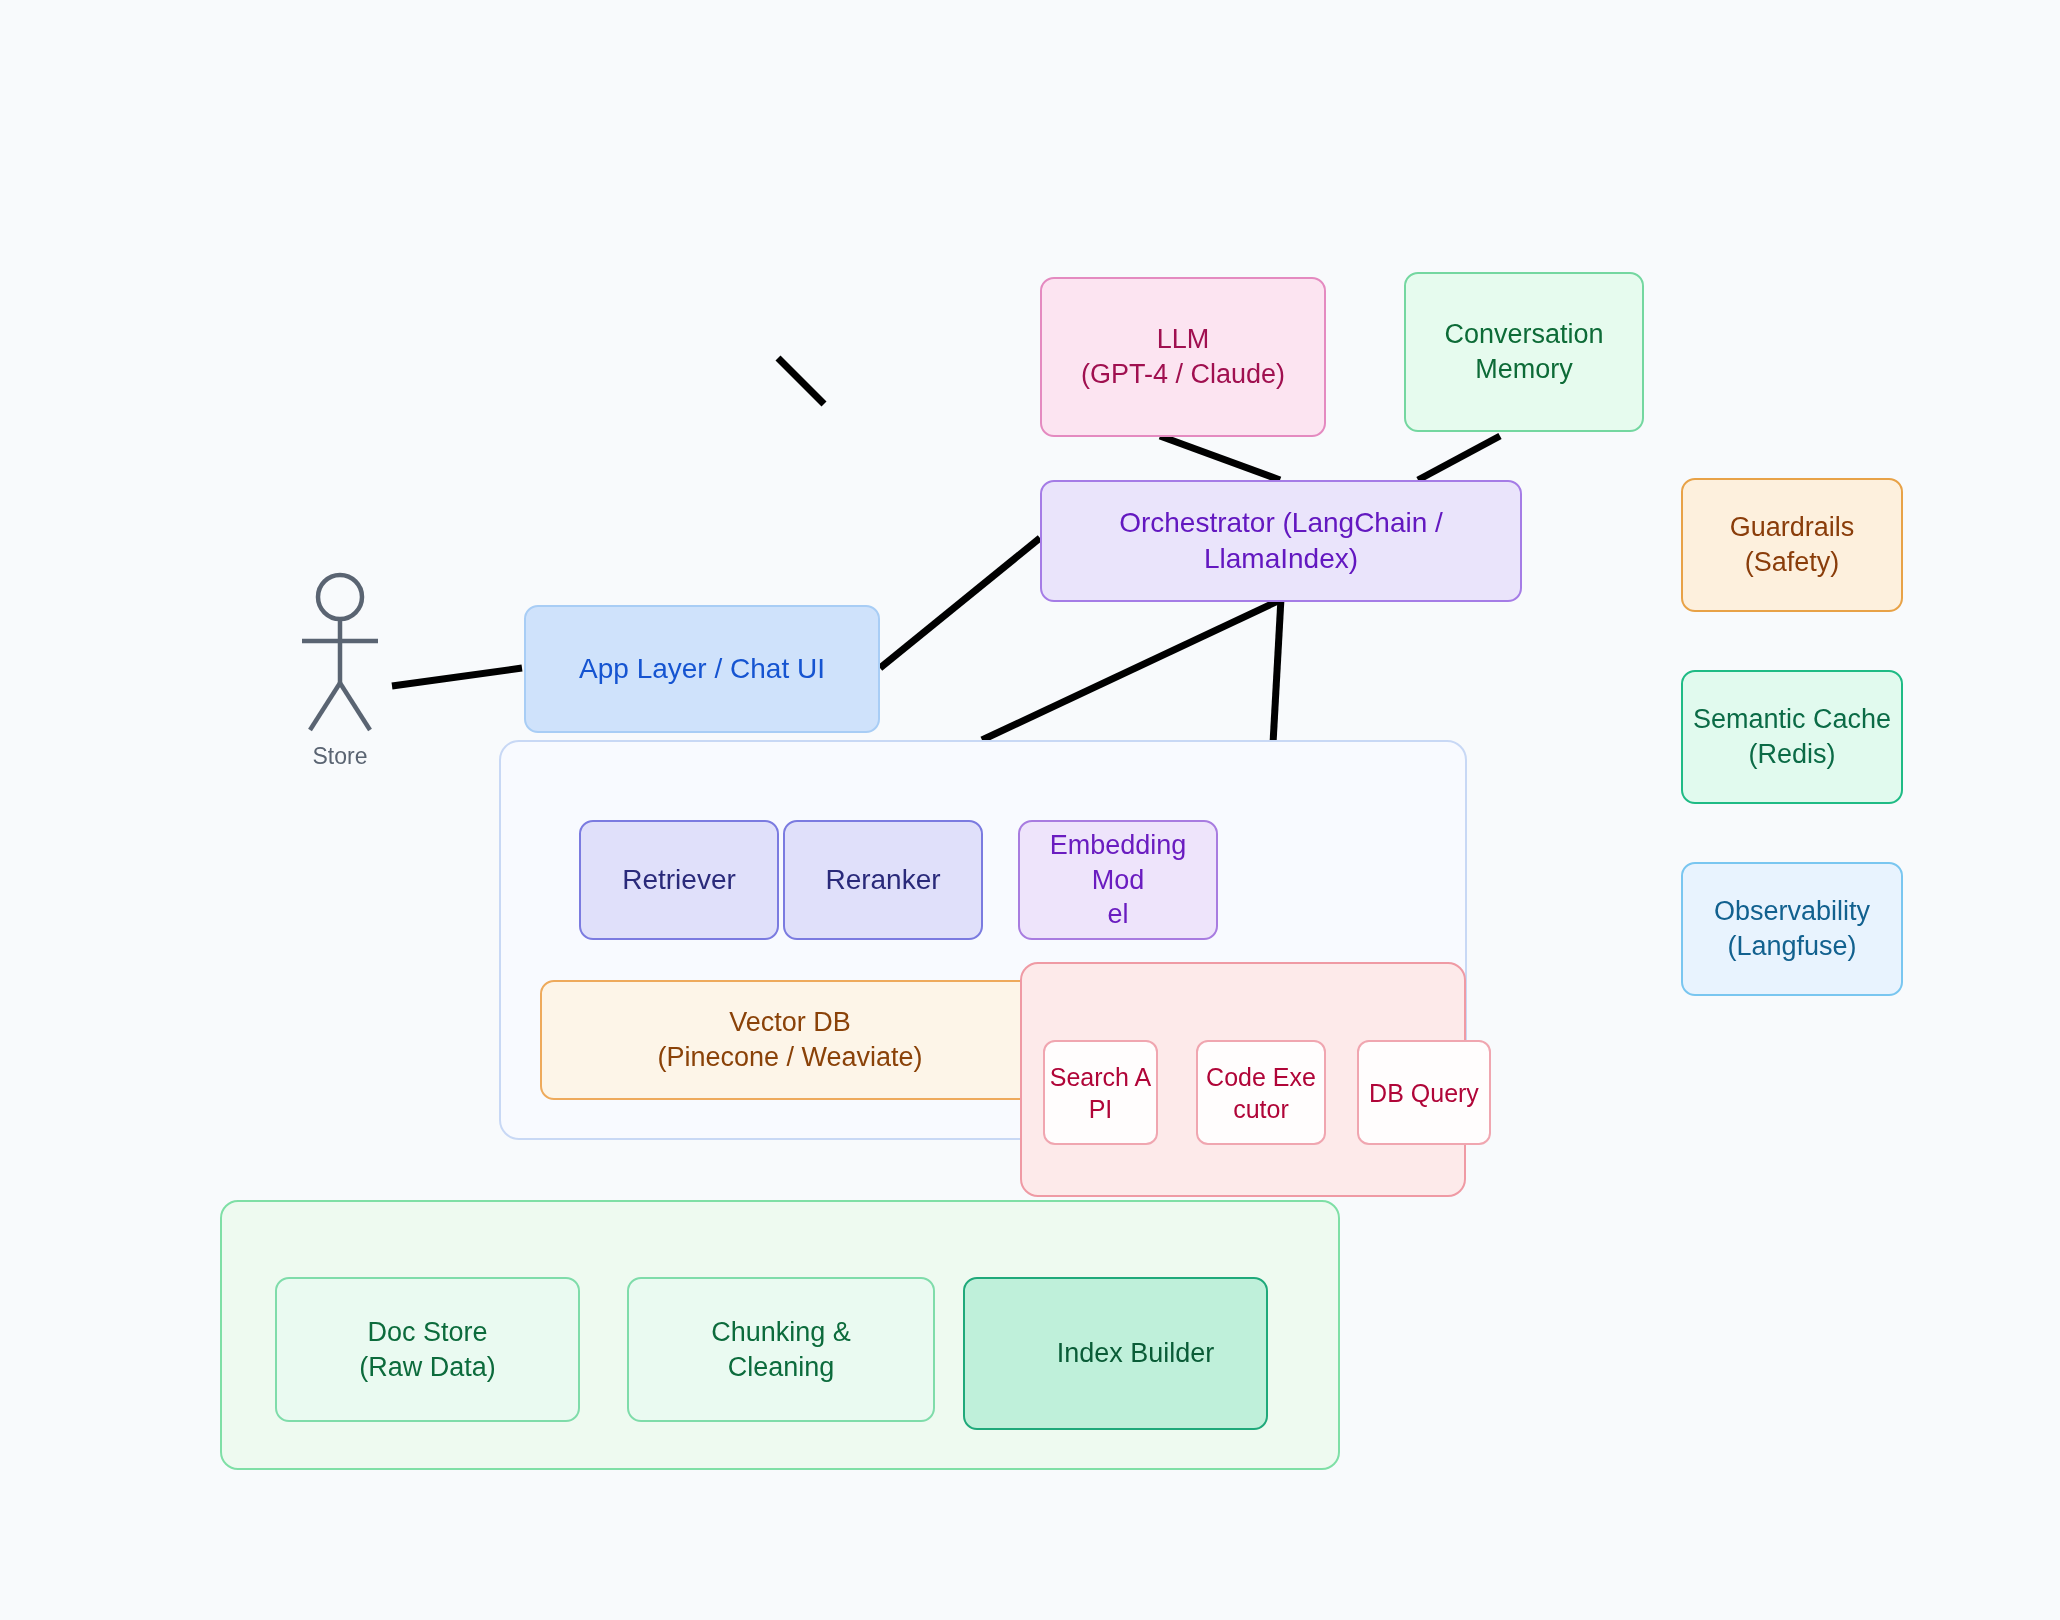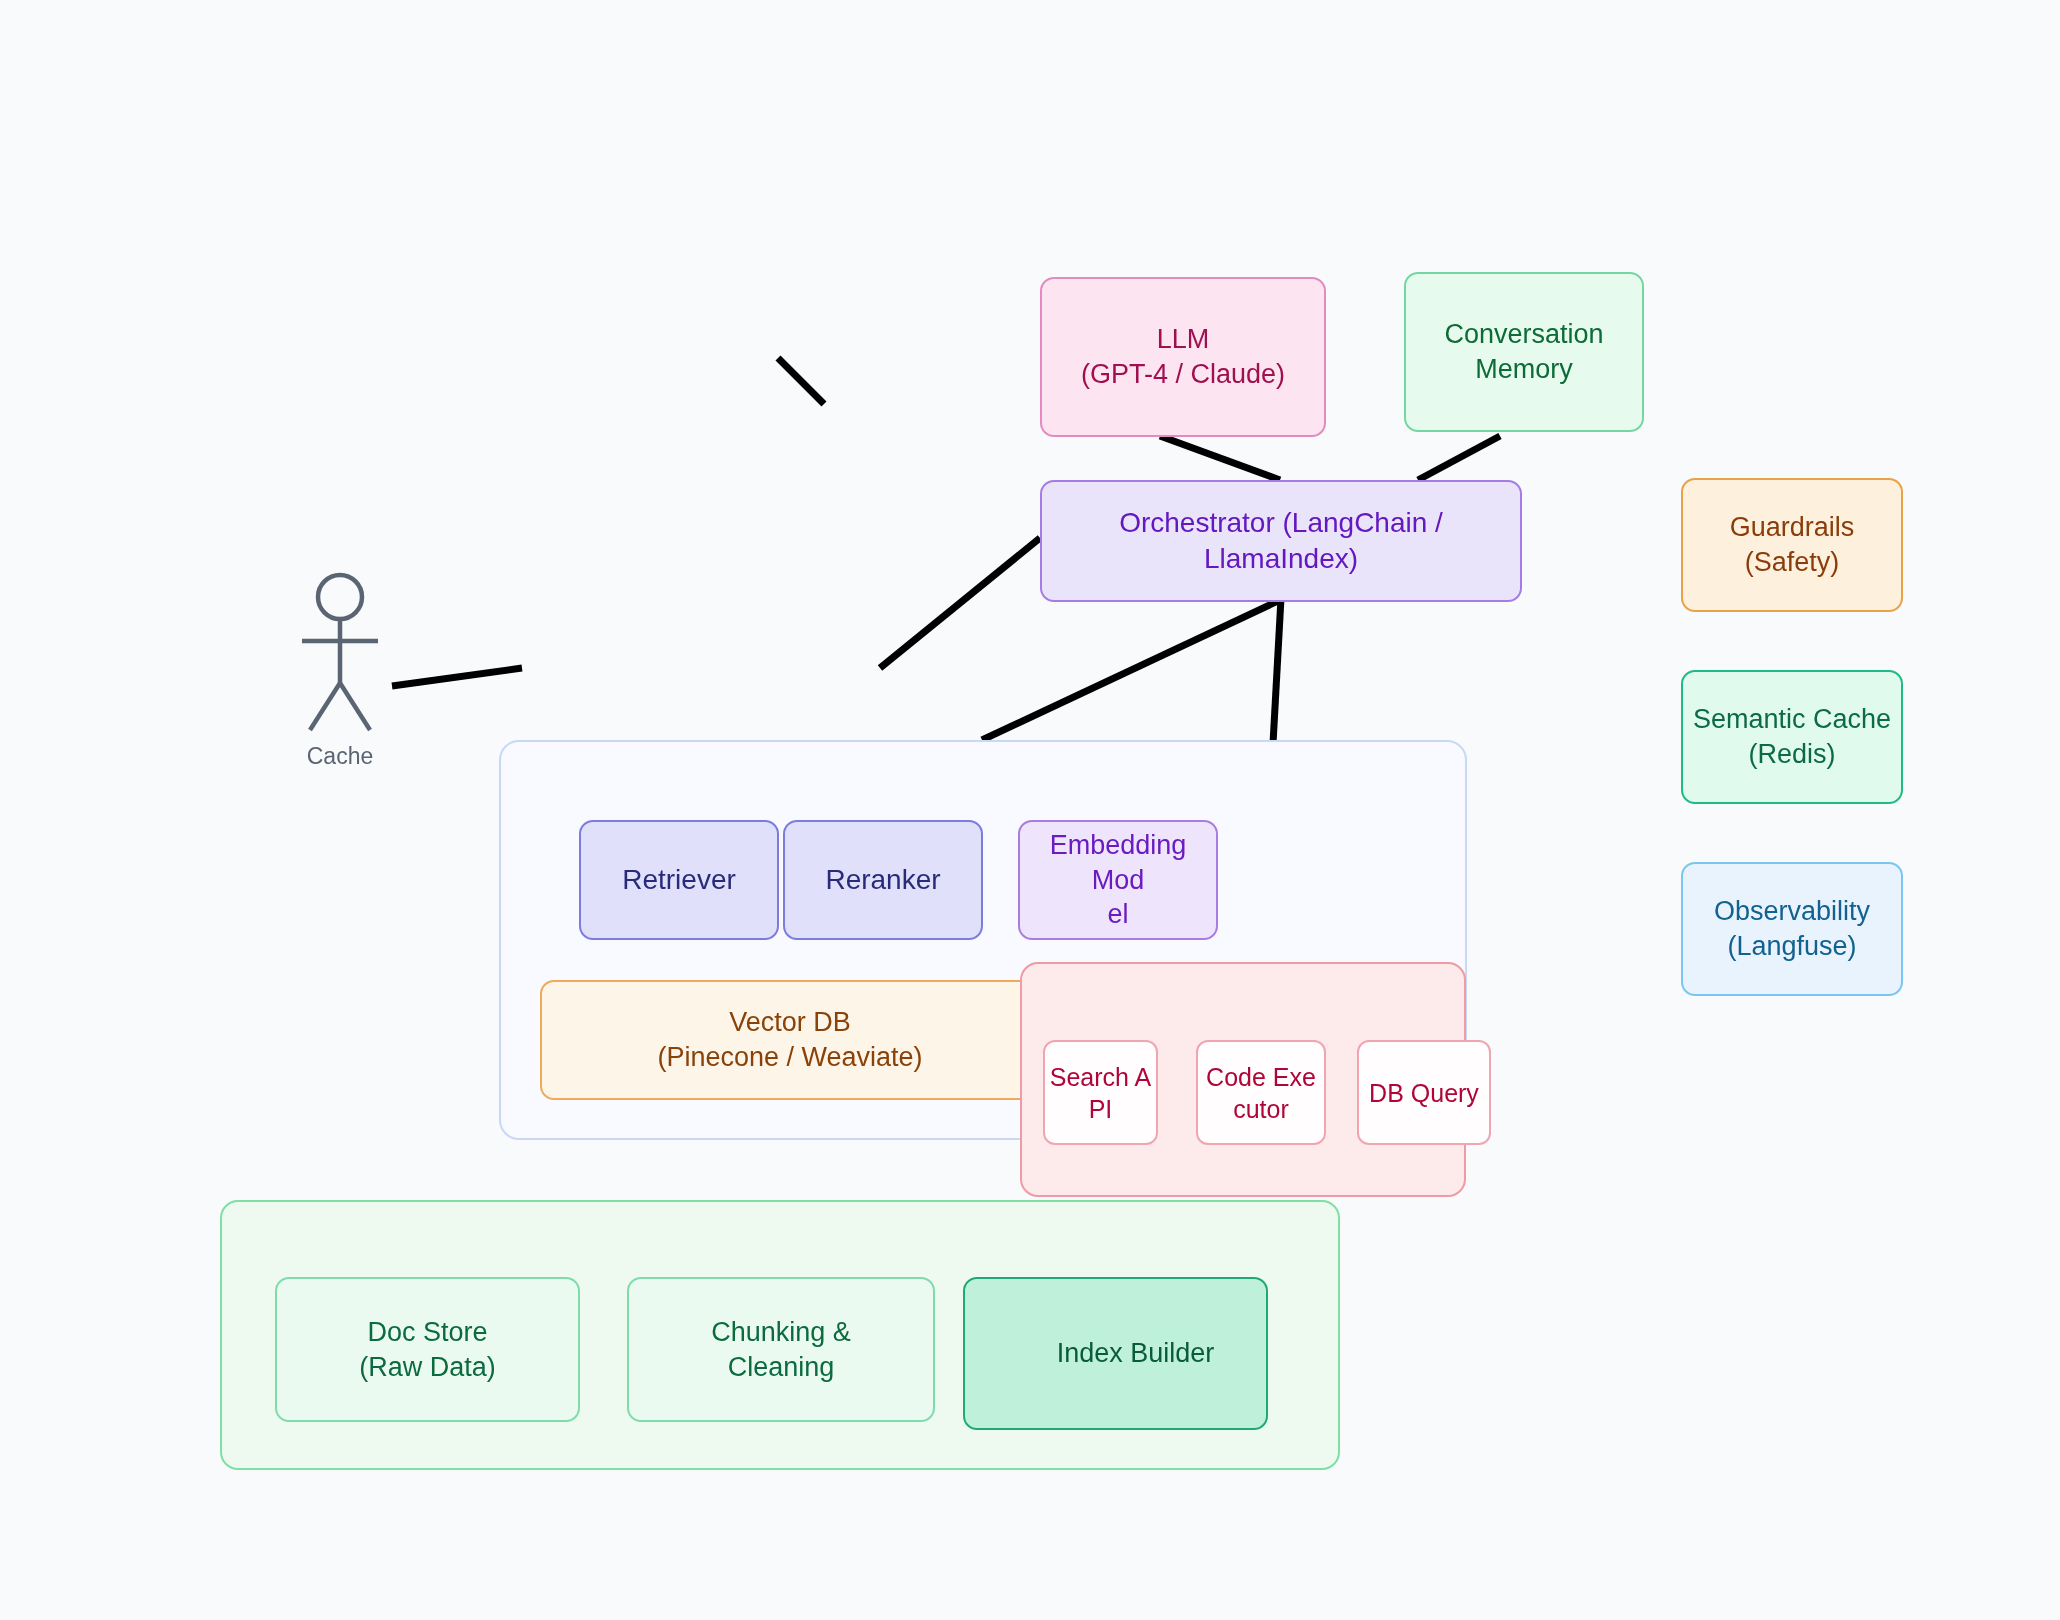--- a/index.html
+++ b/index.html
@@ -91,34 +91,35 @@
     </g>
   </svg>
 
   <svg class="actor" style="left:285px; top:575px; width:110px; height:160px;">
     <circle cx="55" cy="22" r="22" fill="none" stroke="#5a6472" stroke-width="4.5"></circle>
     <line x1="55" y1="44" x2="55" y2="108" stroke="#5a6472" stroke-width="4.5"></line>
     <line x1="17" y1="66" x2="93" y2="66" stroke="#5a6472" stroke-width="4.5"></line>
     <line x1="55" y1="108" x2="25" y2="155" stroke="#5a6472" stroke-width="4.5"></line>
     <line x1="55" y1="108" x2="85" y2="155" stroke="#5a6472" stroke-width="4.5"></line>
   </svg>
-  <div class="actor-label" style="left:285px; top:743px; width:110px;">Cache</div>
+  <div class="actor-label" style="left:285px; top:743px; width:110px;">Store</div>
 
   <div class="group sk-ragbox" style="left:499px; top:740px; width:968px; height:400px; border-radius:20px;"></div>
 
   <div class="group sk-ingest" style="left:220px; top:1200px; width:1120px; height:270px; border-radius:18px;"></div>
 
   <div class="node sk-llm" style="left:1040px; top:277px; width:286px; height:160px; border-radius:14px; font-size:27px;">LLM
 (GPT-4 / Claude)</div>
 
   <div class="node sk-memory" style="left:1404px; top:272px; width:240px; height:160px; border-radius:14px; font-size:27px;">Conversation
 Memory</div>
 
   <div class="node sk-orch" style="left:1040px; top:480px; width:482px; height:122px; border-radius:14px; font-size:28px;">Orchestrator (LangChain / LlamaIndex)</div>
 
+  <div class="node sk-app" style="left:524px; top:605px; width:356px; height:128px; border-radius:14px; font-size:28px;">App Layer / Chat UI</div>
 
   <div class="node sk-guard" style="left:1681px; top:478px; width:222px; height:134px; border-radius:14px; font-size:27px;">Guardrails
 (Safety)</div>
 
   <div class="node sk-cache" style="left:1681px; top:670px; width:222px; height:134px; border-radius:14px; font-size:27px;">Semantic Cache
 (Redis)</div>
 
   <div class="node sk-observe" style="left:1681px; top:862px; width:222px; height:134px; border-radius:14px; font-size:27px;">Observability
 (Langfuse)</div>
 

